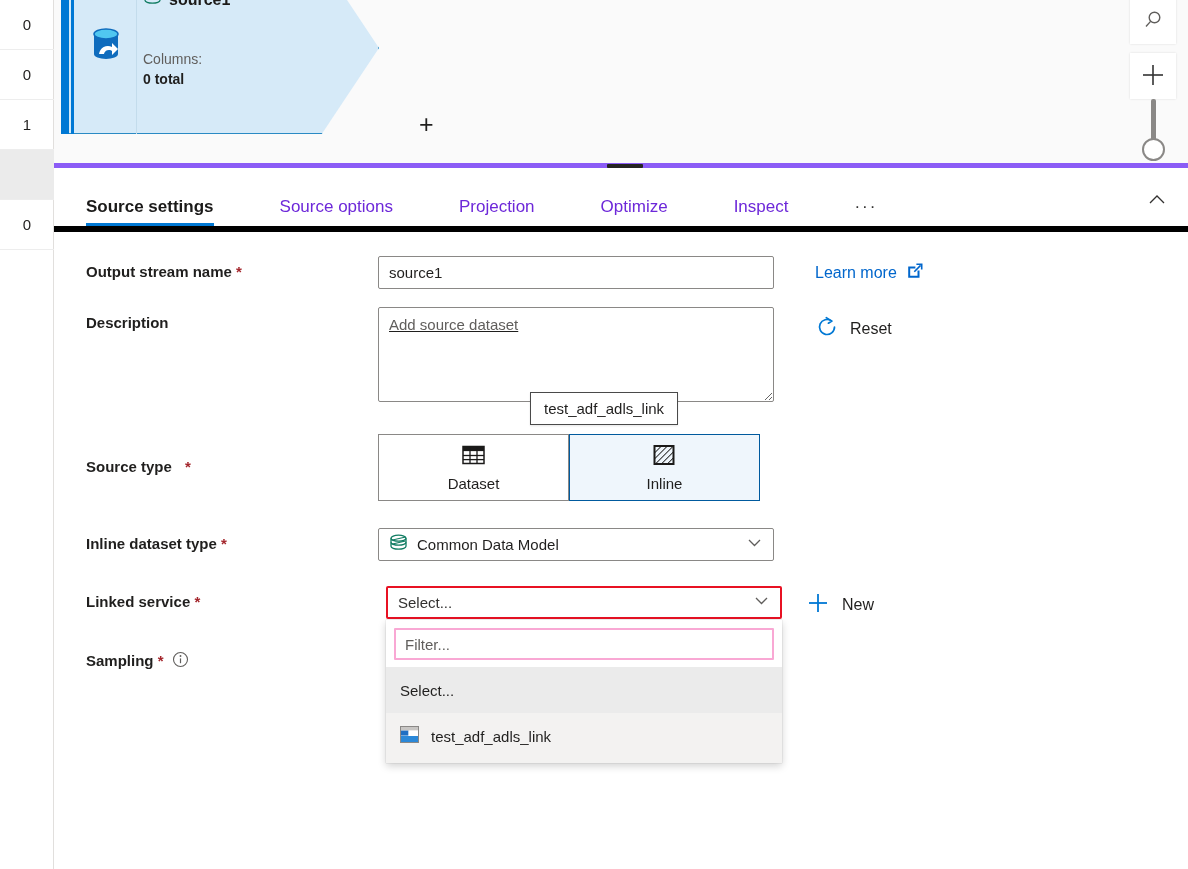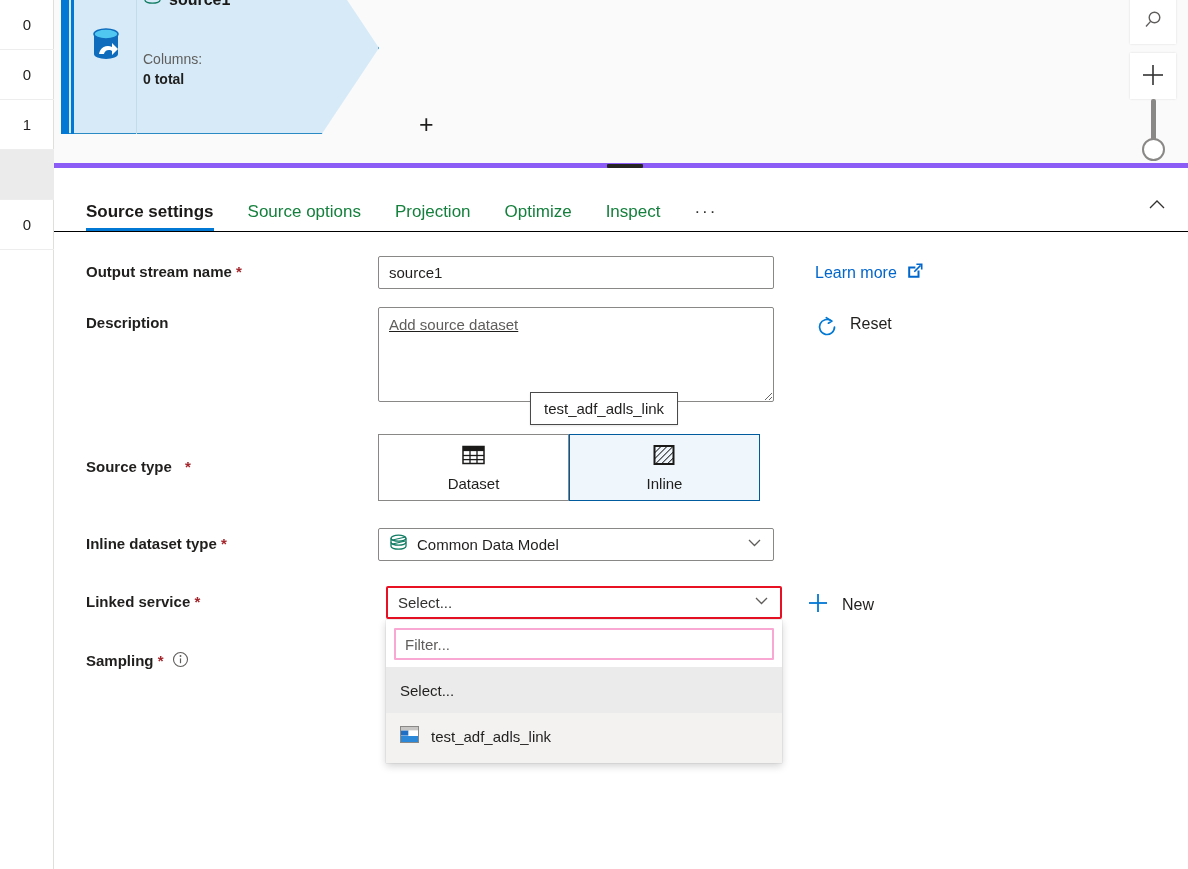--- a/index.html
+++ b/index.html
@@ -92,26 +92,26 @@
   }
 
   
   .panel { position: absolute; left: 54px; top: 169px; right: 0; bottom: 0; background: #ffffff; }
   .drag-handle {
     position: absolute; left: 553px; top: -5px;
     width: 36px; height: 4px; background: #252423; border-radius: 1px;
   }
   .tabbar {
     position: relative; height: 63px;
-    border-bottom: 1px solid #000000;
-    display: flex; align-items: flex-end; padding-left: 32px;
+    border-bottom: 6px solid #000000;
+    display: flex; align-items: flex-end; padding-left: 32px; gap: 32px;
   }
   .tab {
     position: relative; padding: 0 0 11px 0; margin-right: 34px;
-    font-size: 17px; color: #15803d; cursor: pointer; background: none;
+    font-size: 17px; color: #6d28d9; cursor: pointer; background: none;
     border: none; font-family: inherit; line-height: 1;
   }
   .tab.active { font-weight: bold; color: #1b1a19; }
   .tab.active::after {
     content: ""; position: absolute; left: 0; right: 0; bottom: 0;
     height: 3px; background: #0078d4;
   }
   .tab-ellipsis {
     padding: 0 0 11px 0; margin-right: 34px; font-size: 17px;
     color: #323130; letter-spacing: 2px; cursor: pointer;
@@ -148,21 +148,21 @@
   }
   .txt-area::placeholder, .txt-input::placeholder { color: #605e5c; }
 
   .side-link {
     position: absolute; left: 437px; top: 6px;
     display: flex; align-items: center; gap: 9px;
     color: #0066cc; font-size: 16px; cursor: pointer; white-space: nowrap;
   }
   .side-action {
     position: absolute; left: 437px; top: 8px;
-    display: flex; align-items: flex-start; gap: 11px;
+    display: flex; align-items: center; gap: 11px;
     font-size: 16px; color: #201f1e; cursor: pointer; white-space: nowrap;
   }
 
   
   .toggle-group { display: flex; width: 382px; }
   .toggle {
     flex: 1; height: 67px; background: #ffffff;
     border: 1px solid #8a8886; cursor: pointer;
     display: flex; flex-direction: column; align-items: center; justify-content: center;
     gap: 5px; font-size: 15px; color: #201f1e; font-family: inherit;

